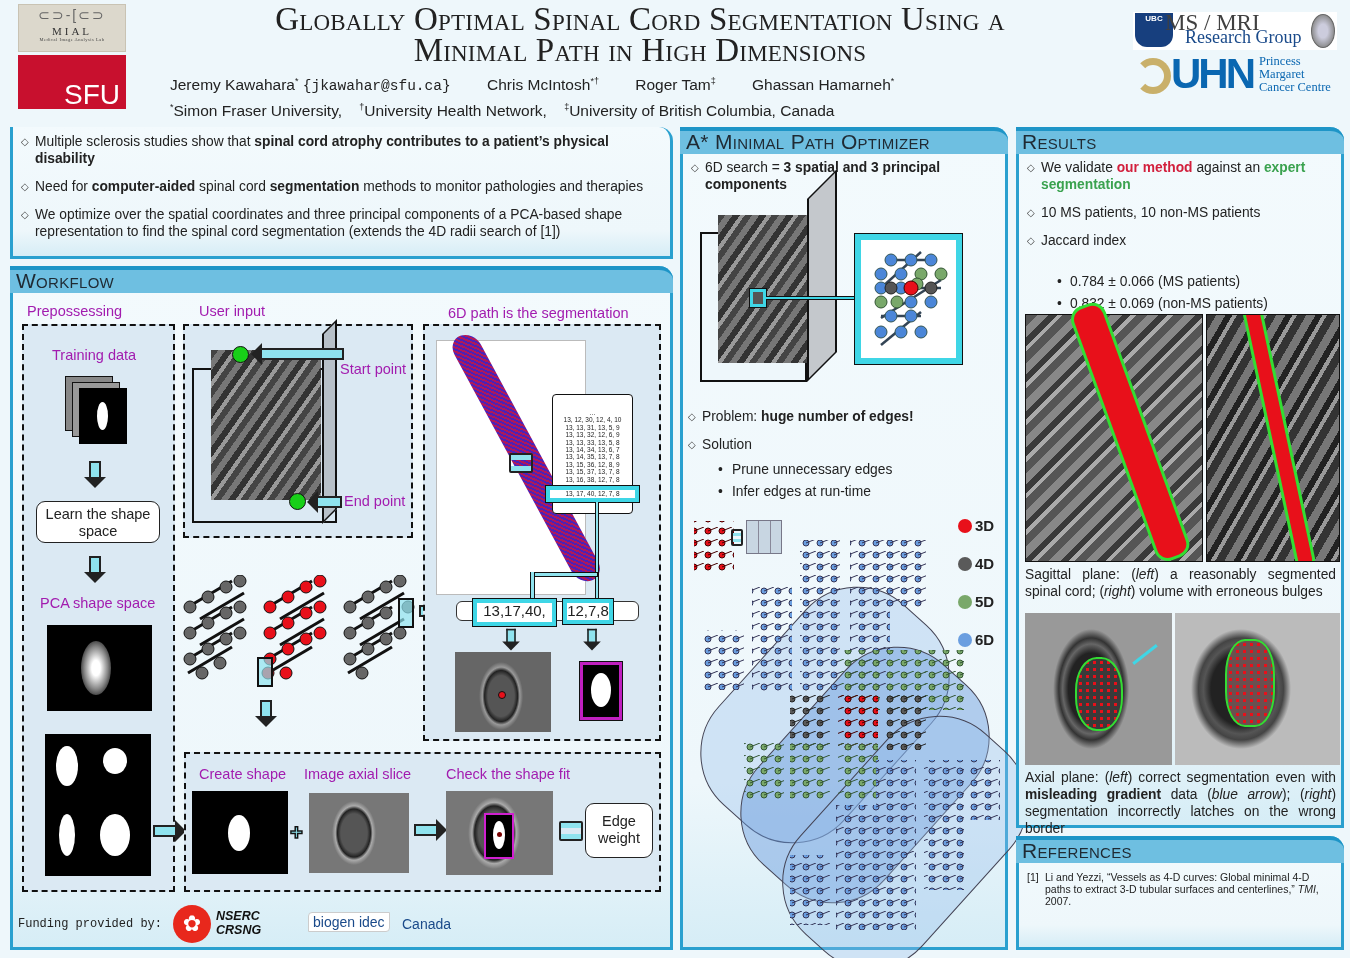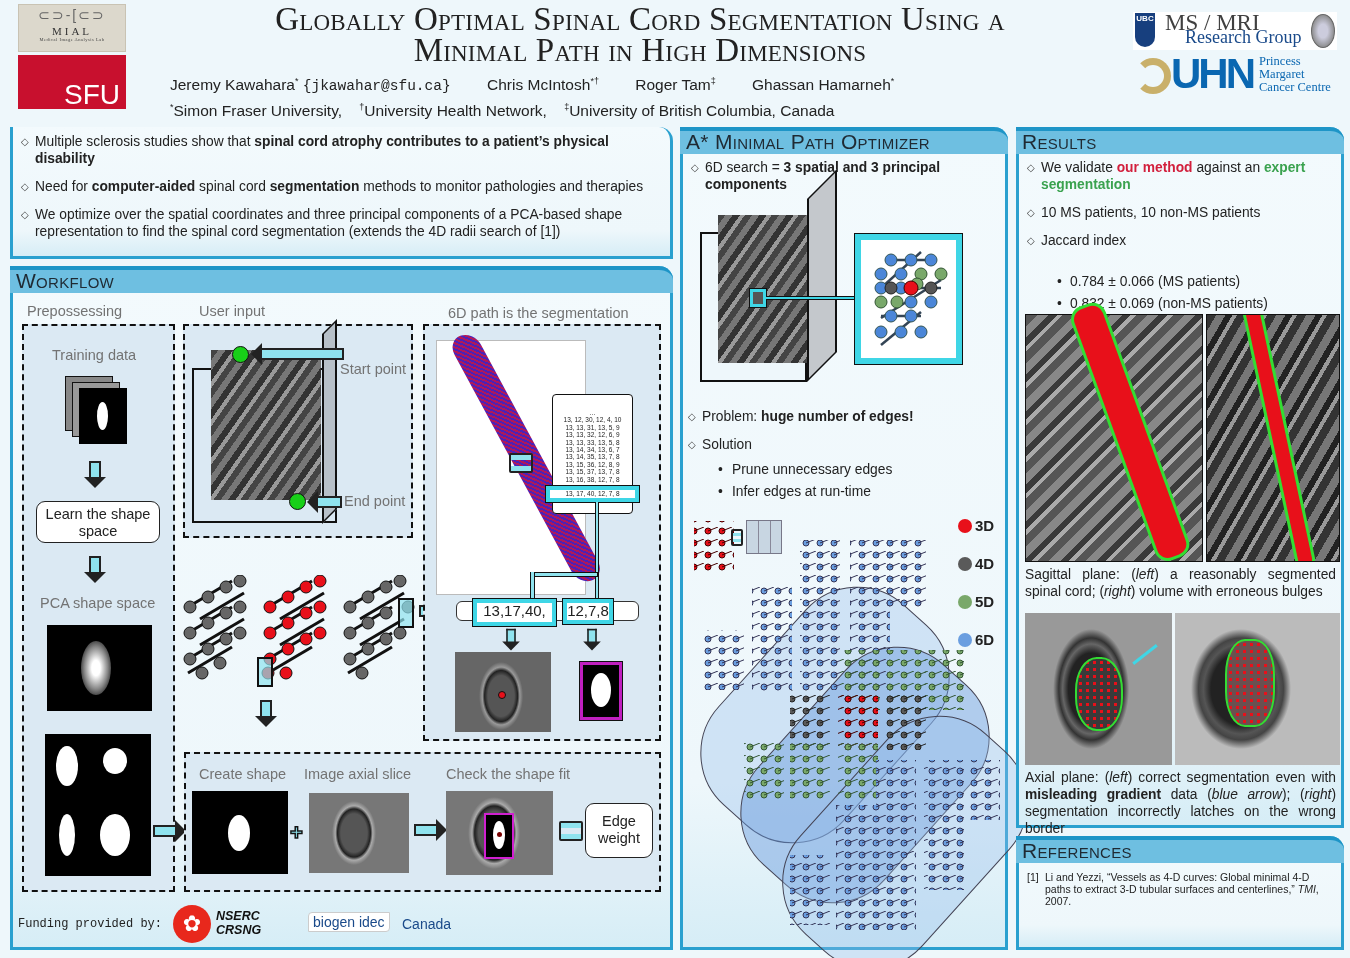--- a/index.html
+++ b/index.html
@@ -11,21 +11,21 @@
   .logo-mial .brains { font-size: 14px; color: #666; line-height: 20px; letter-spacing: 2px; }
   .logo-mial .mial-name { font-family: "Liberation Serif", serif; font-size: 11px; letter-spacing: 3px; color: #333; line-height: 12px; }
   .logo-mial .mial-sub { font-family: "Liberation Serif", serif; font-size: 4.5px; color: #444; letter-spacing: .5px; }
   .logo-sfu { position: absolute; left: 18px; top: 55px; width: 108px; height: 54px; background: #c8102e; color: #fff; font-size: 28px; text-align: right; padding-right: 6px; line-height: 80px; overflow: hidden; }
   .title { position: absolute; left: 170px; top: 4px; width: 940px; text-align: center; font-family: "Liberation Serif", "DejaVu Serif", serif; font-variant: small-caps; font-size: 33px; line-height: 31px; color: #222; letter-spacing: .2px; }
   .authors { position: absolute; left: 170px; top: 71px; width: 940px; font-size: 15.5px; line-height: 21px; color: #222; }
   .authors .mono { font-family: "Liberation Mono", monospace; font-size: 14.5px; }
   .authors sup { font-size: 9px; }
   .authors .gap { display: inline-block; width: 32px; }
   .logo-ubc { position: absolute; left: 1133px; top: 12px; width: 204px; height: 38px; background: #fff; }
-  .logo-ubc .crest { position: absolute; left: 2px; top: 1px; width: 20px; height: 34px; background: #173f7e; color: #fff; font-size: 8px; font-weight: bold; text-align: center; line-height: 12px; border-radius: 0 0 12px 12px; }
+  .logo-ubc .crest { position: absolute; left: 2px; top: 1px; width: 38px; height: 34px; background: #173f7e; color: #fff; font-size: 8px; font-weight: bold; text-align: center; line-height: 12px; border-radius: 0 0 12px 12px; }
   .logo-ubc .ms { position: absolute; left: 32px; top: -2px; font-family: "Liberation Serif", serif; font-size: 23px; color: #404040; }
   .logo-ubc .rg { position: absolute; left: 52px; top: 15px; font-family: "Liberation Serif", serif; font-size: 18px; color: #1a4a8a; }
   .logo-ubc .brain { position: absolute; right: 2px; top: 2px; width: 24px; height: 34px; border-radius: 50%; background: radial-gradient(#ccd 30%, #888 75%); border: 1px solid #666; }
   .logo-uhn { position: absolute; left: 1133px; top: 54px; width: 204px; height: 44px; }
   .logo-uhn .petal { position: absolute; left: 2px; top: 4px; width: 36px; height: 36px; border-radius: 50%; border: 7px solid #c9b06a; border-left-color: transparent; }
   .logo-uhn .uhn { position: absolute; left: 38px; top: -4px; font-size: 42px; font-weight: bold; color: #0a67b1; letter-spacing: -3px; font-family: "Liberation Sans", sans-serif; }
   .logo-uhn .pm { position: absolute; left: 126px; top: 1px; font-family: "Liberation Serif", serif; font-size: 12.5px; line-height: 13px; color: #0a67b1; }
 
   
   .panel { position: absolute; background: linear-gradient(#f3fafd, #eef7fb 80%, #d6edf6); border: 3px solid #2aa0cf; border-top: none; border-radius: 0 14px 0 0; }
@@ -34,21 +34,21 @@
   .bullet { position: relative; padding-left: 14px; margin-bottom: 11px; }
   .bullet::before { content: "\25C7"; position: absolute; left: 0; top: 0; font-size: 10px; color: #444; }
   .sub { position: relative; padding-left: 44px; margin: 4px 0 5px; }
   .sub::before { content: "\2022"; position: absolute; left: 30px; top: 0; }
   b { font-weight: bold; }
   .red { color: #d21f3c; font-weight: bold; }
   .green { color: #3aa24f; font-weight: bold; }
 
   
   .dash { position: absolute; border: 2px dashed #111; background: #dbe9f3; }
-  .lbl { position: absolute; font-size: 14.5px; color: #737373; white-space: nowrap; }
+  .lbl { position: absolute; font-size: 14.5px; color: #a21caf; white-space: nowrap; }
   .arrow-down { position: absolute; width: 12px; height: 18px; background: #8fe3ee; border: 2px solid #222; border-bottom: none; }
   .arrow-down::after { content: ""; position: absolute; left: -7px; top: 14px; border-left: 11px solid transparent; border-right: 11px solid transparent; border-top: 11px solid #222; }
   .arrow-right { position: absolute; height: 12px; background: #8fe3ee; border: 2px solid #222; border-right: none; }
   .arrow-right::after { content: ""; position: absolute; right: -11px; top: -7px; border-top: 11px solid transparent; border-bottom: 11px solid transparent; border-left: 11px solid #222; }
   .rbox { position: absolute; background: #fff; border: 1.5px solid #222; border-radius: 9px; text-align: center; font-size: 14.5px; line-height: 17px; }
   .mri { background: repeating-linear-gradient(125deg, #444 0 6px, #777 6px 12px, #333 12px 18px, #999 18px 22px); }
   .blackimg { position: absolute; background: #000; }
   .blob { position: absolute; background: #fff; border-radius: 50%; }
   .lattice { position: absolute; }
   .eq { position: absolute; width: 22px; height: 16px; border-top: 5px solid #8fe3ee; border-bottom: 5px solid #8fe3ee; outline: none; }

